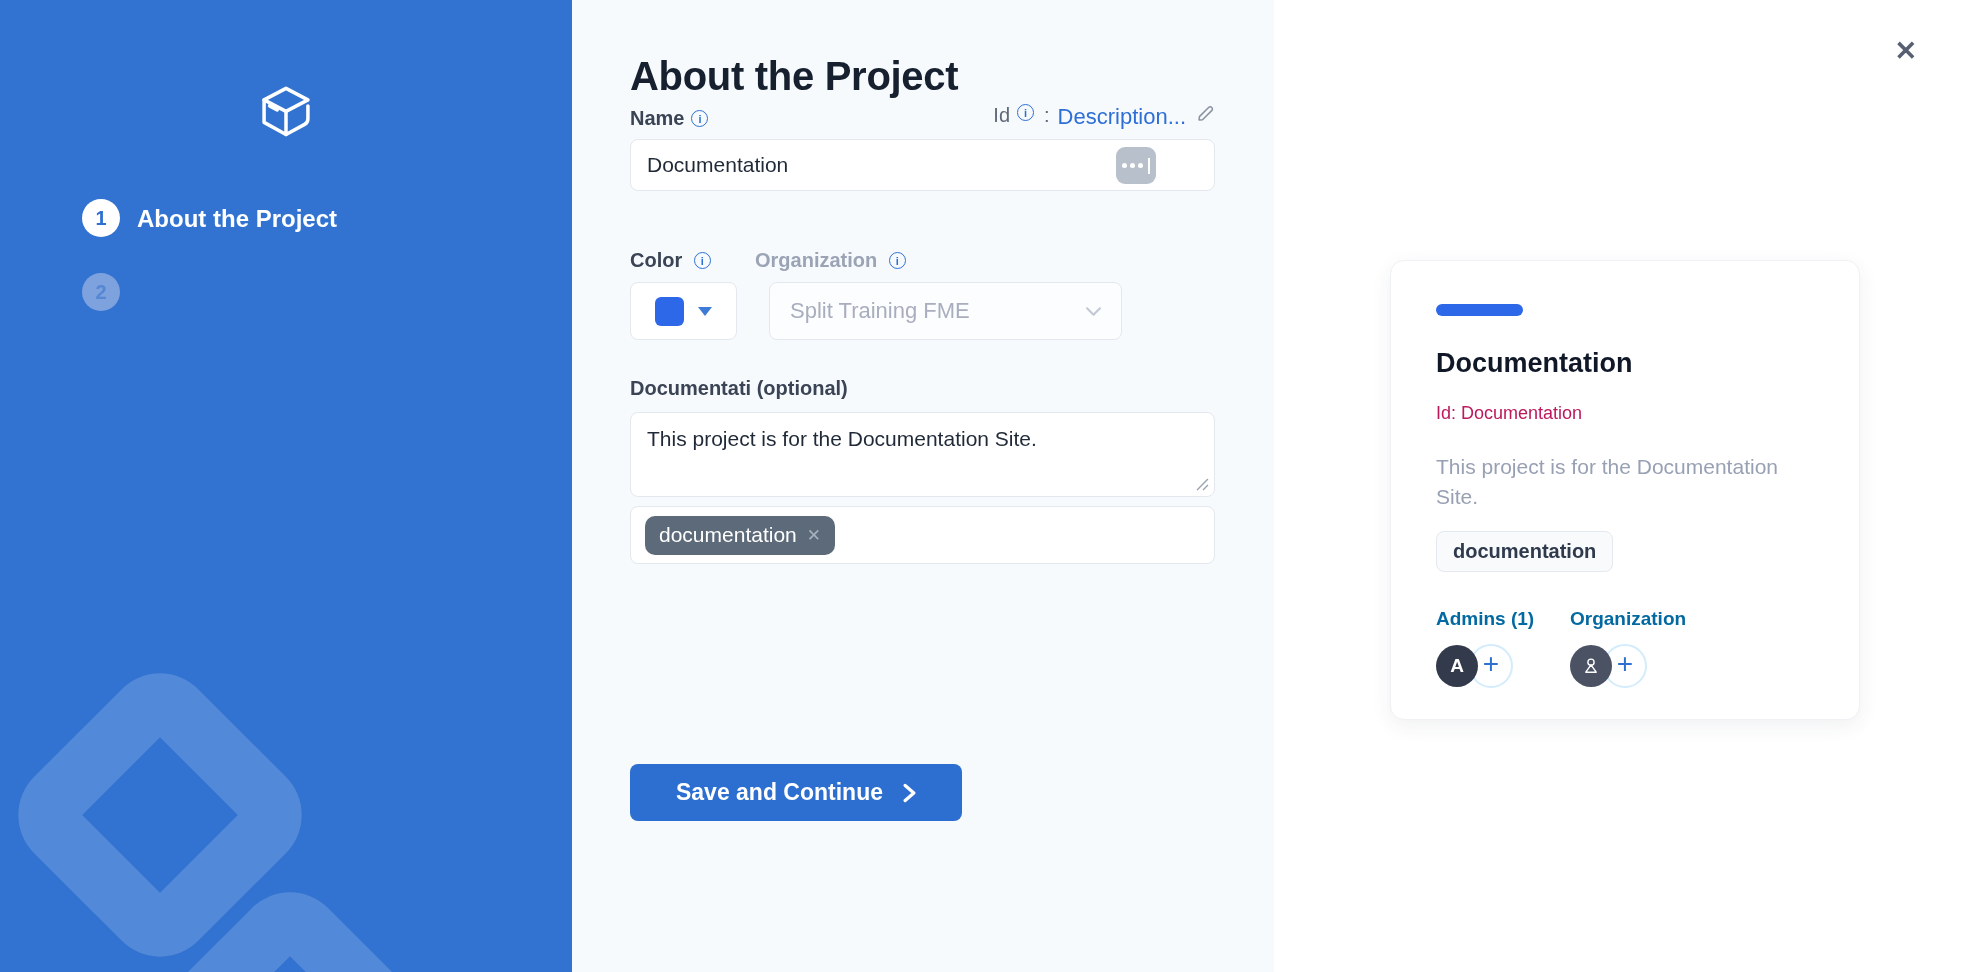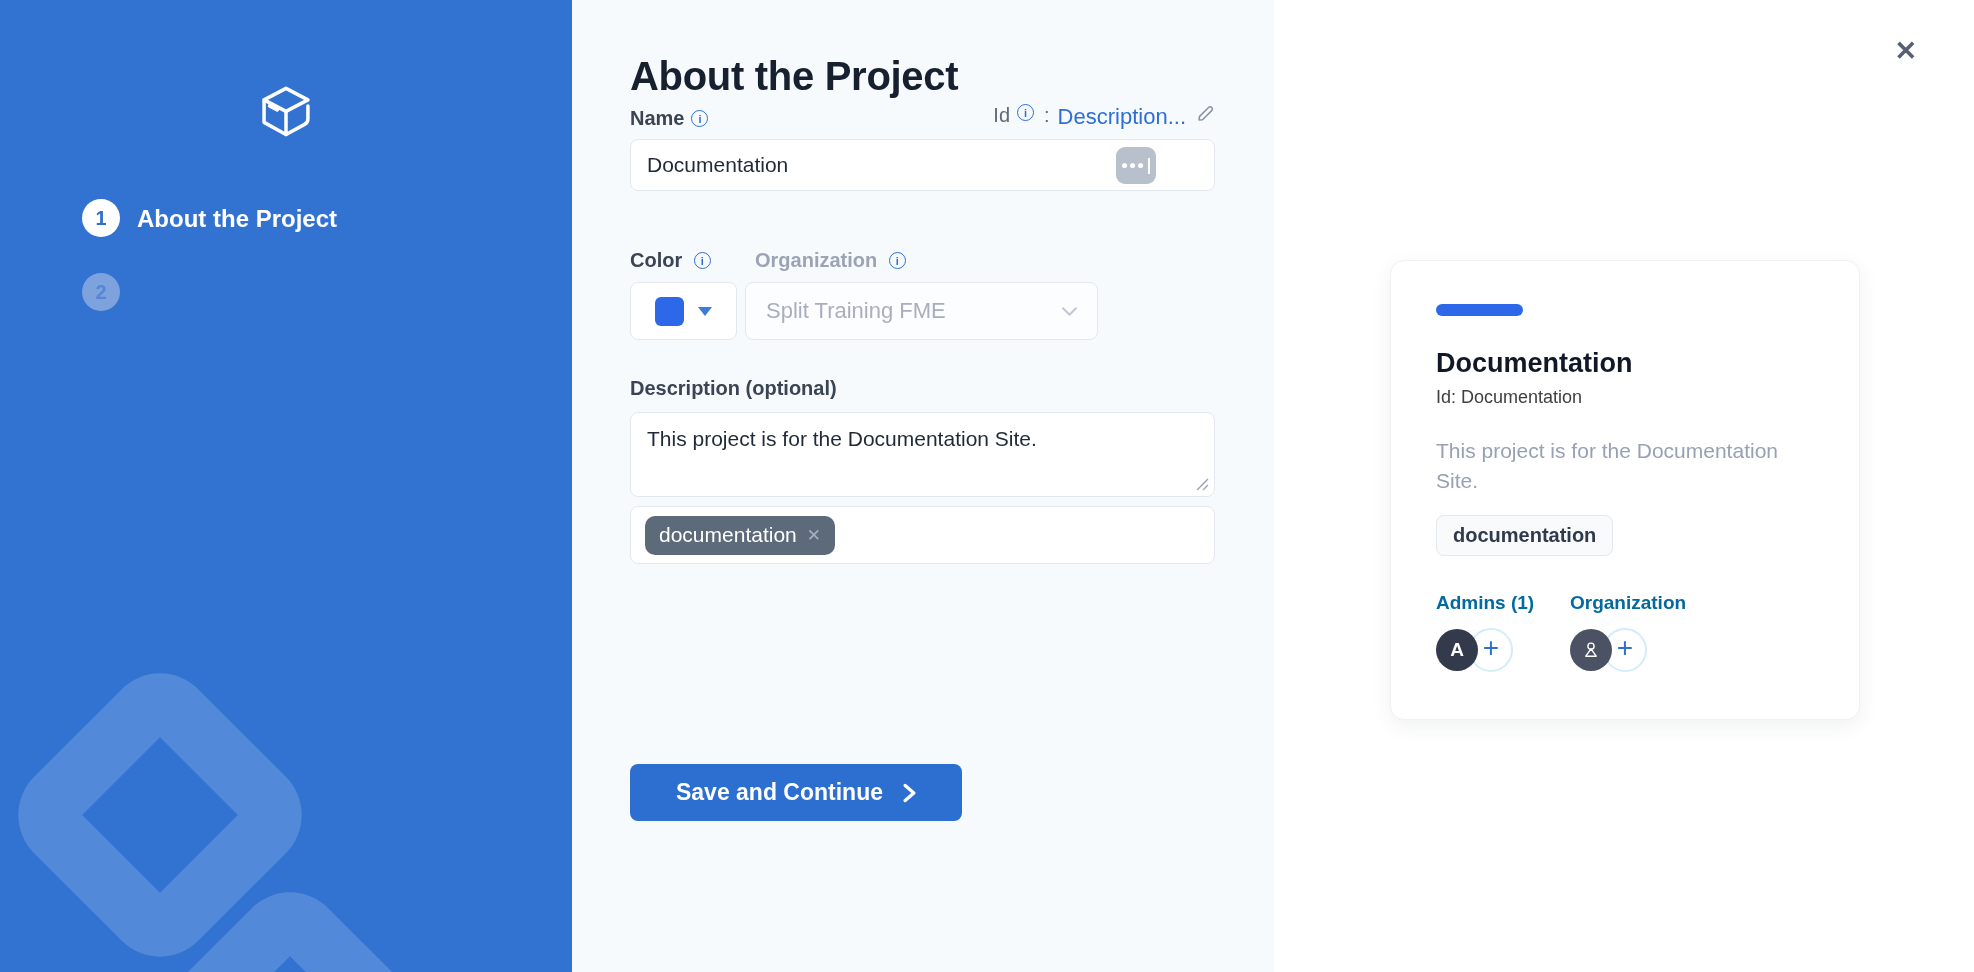--- a/index.html
+++ b/index.html
@@ -49,21 +49,21 @@
     border:1px solid #e3e8ef; border-radius:8px; display:flex; align-items:center; }
   .text-input input { border:none; outline:none; background:transparent; flex:1;
     font-size:21px; color:#1f2937; padding:0 16px; font-family:inherit; }
   .genid-icon { position:absolute; right:58px; top:7px; width:40px; height:37px;
     background:#b8c0cc; border-radius:9px; display:flex; align-items:center;
     justify-content:center; gap:3px; }
   .genid-icon .dot { width:5px; height:5px; border-radius:50%; background:#fff; }
   .genid-icon .cursor { width:2.5px; height:16px; background:#fff; margin-left:2px; }
   .two-col-labels { display:flex; margin-top:55px; height:28px; align-items:center; }
   .col-color-label { width:125px; }
-  .two-col-controls { display:flex; margin-top:8px; gap:8px; }
+  .two-col-controls { display:flex; margin-top:8px; gap:32px; }
   .color-picker { width:107px; height:58px; background:#fff; border:1px solid #e3e8ef;
     border-radius:8px; display:flex; align-items:center; justify-content:center;
     gap:14px; cursor:pointer; }
   .color-swatch { width:29px; height:29px; border-radius:6px; background:#2d68e8; }
   .caret-down { width:0; height:0; border-left:7px solid transparent;
     border-right:7px solid transparent; border-top:9px solid #3e7bd6; }
   .org-select { width:353px; height:58px; background:#fcfdfe; border:1px solid #e4e8ee;
     border-radius:8px; display:flex; align-items:center; padding:0 20px;
     justify-content:space-between; }
   .org-value { font-size:22px; color:#a9aebf; }
@@ -89,21 +89,21 @@
   
   .preview-panel { position:absolute; left:1274px; top:0; width:700px; height:972px;
     background:#ffffff; }
   .close-btn { position:absolute; top:38px; right:57px; font-size:27px; color:#575f72;
     font-weight:700; cursor:pointer; line-height:1; }
   .preview-card { position:absolute; left:116px; top:260px; width:470px; height:460px;
     background:#fff; border:1px solid #f0f1f4; border-radius:14px;
     box-shadow:0 6px 20px rgba(40,50,70,0.07); padding:43px 45px; }
   .accent-bar { width:87px; height:12px; border-radius:6px; background:#2d68e8; }
   .preview-title { margin-top:32px; font-size:27px; font-weight:700; color:#101828; }
-  .preview-id { margin-top:8px; font-size:18px; color:#404040; }
+  .preview-id { margin-top:24px; font-size:18px; color:#be185d; }
   .preview-desc { margin-top:28px; font-size:21px; line-height:1.45; color:#98a0b4;
     max-width:385px; }
   .preview-chip { display:inline-block; margin-top:18px; padding:8px 16px;
     background:#f8fafc; border:1px solid #e4e9f0; border-radius:8px;
     font-size:20px; font-weight:600; color:#2f3a4d; }
   .people-row { display:flex; margin-top:36px; gap:28px; }
   .people-group { }
   .people-label { font-size:19px; font-weight:600; color:#0369a1; }
   .avatars { position:relative; margin-top:14px; height:46px; width:106px; }
   .plus-circle { position:absolute; left:33px; top:0; width:44px; height:44px;
@@ -194,21 +194,21 @@
       </div>
       <div class="org-select">
         <span class="org-value">Split Training FME</span>
         <svg width="15" height="9" viewBox="0 0 14 8" fill="none">
           <path d="M1 1 L7 7 L13 1" stroke="#c3c9d4" stroke-width="2" stroke-linecap="round" stroke-linejoin="round"></path>
         </svg>
       </div>
     </div>
 
     <div class="section-label">
-      <span class="field-label">Description (optional)</span>
+      <span class="field-label">Documentati (optional)</span>
     </div>
     <div class="desc-area">
       <textarea style="">This project is for the Documentation Site.</textarea>
       <svg class="resize-grip" width="13" height="13" viewBox="0 0 12 12" fill="none">
         <path d="M11 1 L1 11" stroke="#9aa5b1" stroke-width="1.3"></path>
         <path d="M11 6.5 L6.5 11" stroke="#9aa5b1" stroke-width="1.3"></path>
       </svg>
     </div>
 
     <div class="tags-input">

